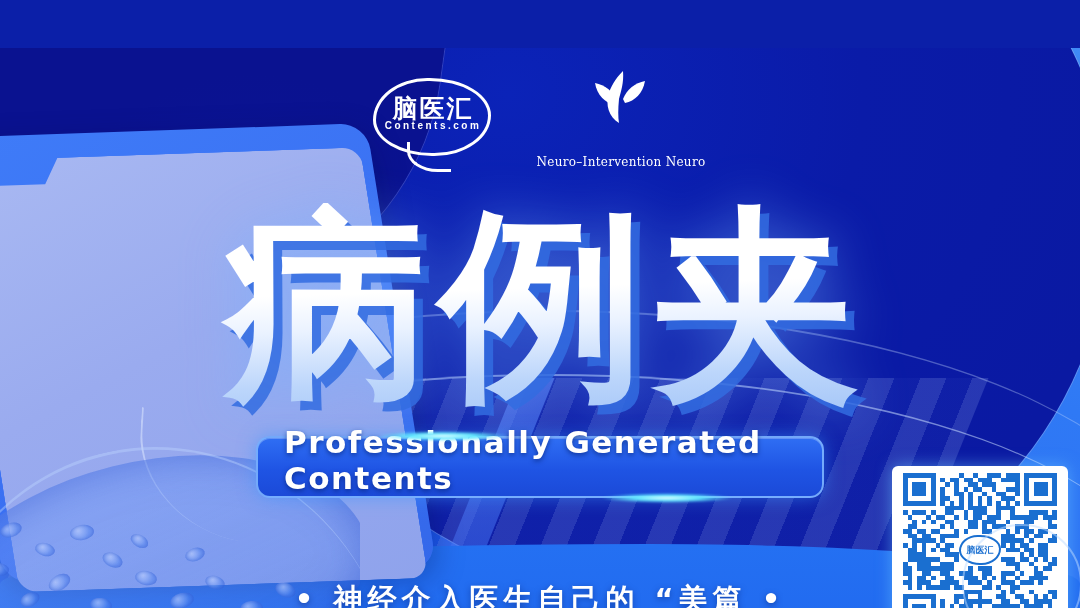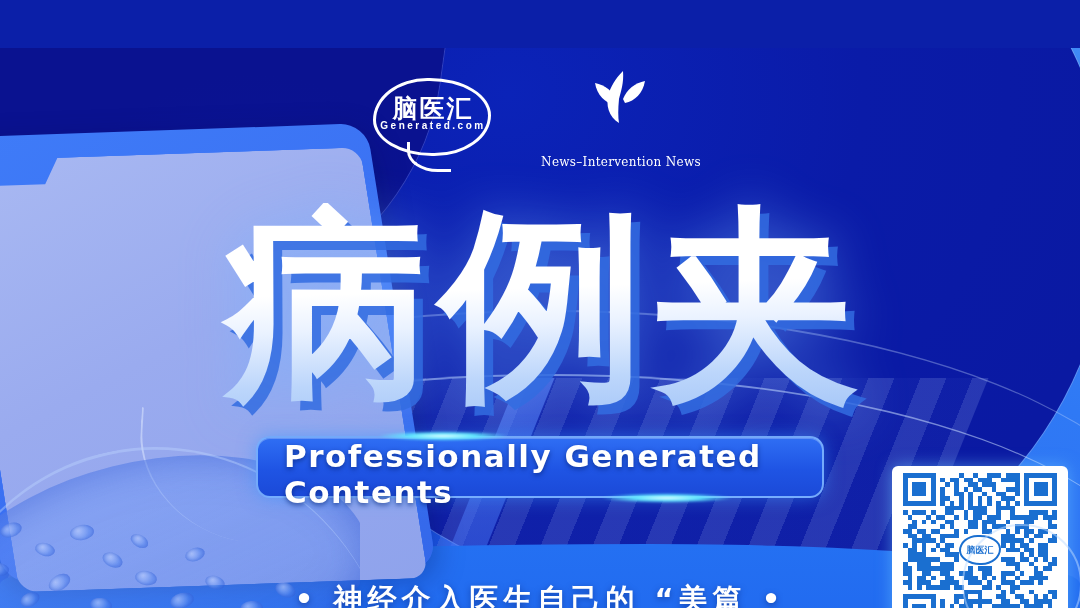--- a/index.html
+++ b/index.html
@@ -175,21 +175,21 @@
     padding-left:14px;
   }
 
   
   .banner-wrap{position:absolute;left:0;top:388px;width:1080px;height:66px;display:flex;justify-content:center;}
   .banner{
     position:relative;width:568px;height:62px;border-radius:14px;
     background:linear-gradient(180deg,#2f6ef4 0%,#1f54e4 55%,#1b4ad8 100%);
     border:2px solid rgba(130,185,255,.85);
     box-shadow:0 0 18px rgba(60,150,255,.55), inset 0 1px 0 rgba(255,255,255,.25);
-    display:flex;align-items:flex-start;justify-content:center;padding-left:26px;
+    display:flex;align-items:flex-end;justify-content:center;padding-left:26px;
   }
   .banner-text{
     color:#fff;font-size:31px;font-weight:700;letter-spacing:1.5px;
     text-shadow:0 2px 5px rgba(5,30,110,.65);
     font-family:"DejaVu Sans","Liberation Sans",sans-serif;
   }
   .glow{
     position:absolute;width:130px;height:10px;border-radius:50%;
     background:radial-gradient(ellipse at center, #eaffff 0%, #63e8ff 35%, rgba(60,200,255,0) 72%);
     filter:blur(1px);
@@ -268,30 +268,30 @@
     <div class="cell" style="left:58px;top:120px;width:21px;height:13px;transform:rotate(5deg);"></div>
     <div class="cell" style="left:255px;top:105px;width:20px;height:13px;transform:rotate(-18deg);"></div>
   </div>
 
   <div class="logos">
 
     <div class="logo-brainmed">
       <div class="brain-bubble"></div>
       <div class="brain-tail"></div>
       <div class="brain-cn">脑医汇</div>
-      <div class="brain-en">Generated.com</div>
+      <div class="brain-en">Contents.com</div>
     </div>
 
     <div class="logo-neuro">
       <svg class="leaf-mark" width="84" height="52" viewBox="0 0 84 52">
         <path d="M40 52 C30 46 26 34 30 22 C33 12 40 4 44 0 C45 12 42 20 40 28 C39 38 39 46 40 52 Z" fill="#ffffff"></path>
         <path d="M36 34 C26 32 18 24 16 12 C26 14 34 20 38 30 Z" fill="#ffffff"></path>
         <path d="M46 32 C56 30 64 22 66 10 C56 12 48 18 44 28 Z" fill="#ffffff"></path>
       </svg>
-      <div class="neuro-en">News–Intervention News</div>
+      <div class="neuro-en">Neuro–Intervention Neuro</div>
     </div>
 
   </div>
 
   <div class="title-wrap">
     <div class="title">病例夹</div>
   </div>
 
   <div class="banner-wrap">
     <div class="banner">

